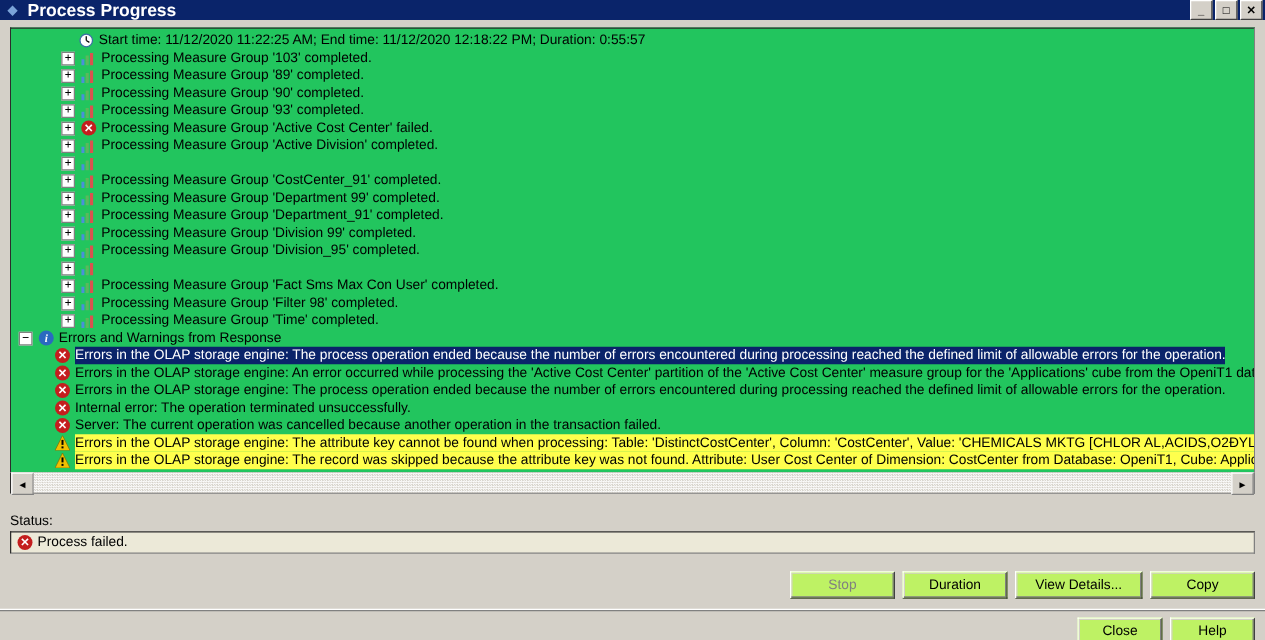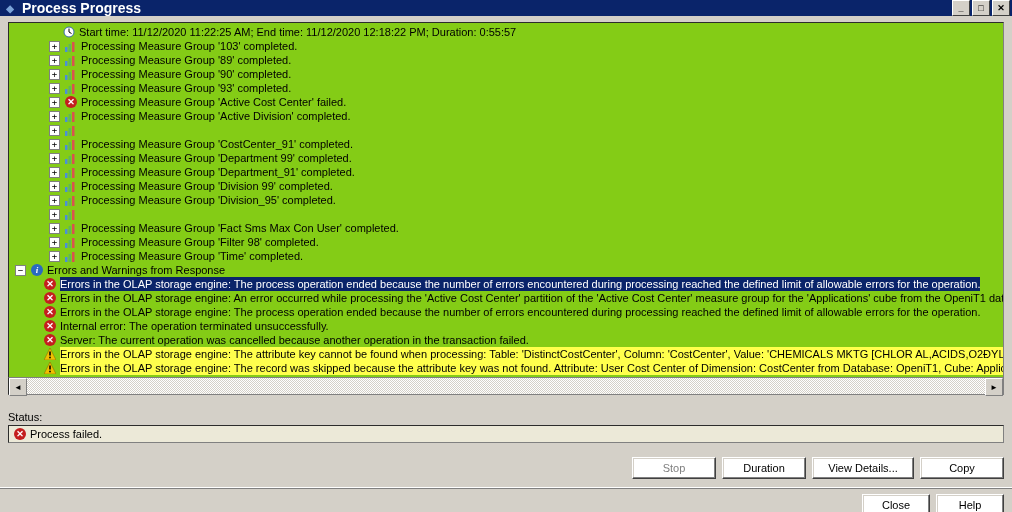--- a/index.html
+++ b/index.html
@@ -4,41 +4,41 @@
 <style>
 html,body{margin:0;padding:0;font-family:Tahoma,Verdana,Arial,sans-serif;font-size:11px;background:#d4d0c8;color:#000;overflow:hidden}
 .window{width:1012px;height:512px;background:#d4d0c8;display:flex;flex-direction:column;box-sizing:border-box}
 .titlebar{height:21px;background:linear-gradient(to bottom,#0a246a,#0a246a);color:#fff;display:flex;align-items:center;padding:0 2px;font-weight:bold}
 .titlebar .app-icon{width:16px;height:16px;margin-right:4px;display:flex;align-items:center;justify-content:center;color:#7aa3d8;font-size:10px}
 .titlebar .title{flex:1;font-size:14px}
 .sysbtns{display:flex;gap:0}
 .sysbtn{width:16px;height:14px;background:#d4d0c8;border:1px solid #fff;border-right-color:#404040;border-bottom-color:#404040;display:flex;align-items:center;justify-content:center;margin-left:2px;font-family:Arial;font-size:9px;font-weight:bold;color:#000;cursor:default}
 .body{flex:1;display:flex;flex-direction:column;padding:6px 8px 8px 8px;box-sizing:border-box}
 .treewrap{flex:1;min-height:0;display:flex;flex-direction:column}
-.tree{flex:1;background:#84cc16;border:1px inset #808080;overflow:auto;padding:2px 0;white-space:nowrap}
+.tree{flex:1;background:#22c55e;border:1px inset #808080;overflow:auto;padding:2px 0;white-space:nowrap}
 .row{display:flex;align-items:center;height:14px;line-height:14px;padding-left:4px}
 .exp{width:9px;height:9px;border:1px solid #808080;margin-right:4px;font-size:9px;line-height:8px;text-align:center;font-family:monospace;cursor:default;background:#fff;flex-shrink:0}
 .spacer{width:13px;flex-shrink:0}
 .indent{width:36px;flex-shrink:0}
 .icon{width:14px;height:14px;margin-right:3px;display:flex;align-items:center;justify-content:center;flex-shrink:0;font-size:10px}
 .ic-chart svg{width:12px;height:12px}
 .ic-err{width:12px;height:12px;border-radius:50%;background:#c41e1e;color:#fff;font-weight:bold;font-size:9px;line-height:12px;text-align:center}
 .ic-warn svg{width:12px;height:12px}
 .ic-info{width:12px;height:12px;border-radius:50%;background:#2a6ac0;color:#fff;font-weight:bold;font-size:9px;line-height:12px;text-align:center;font-family:Georgia,serif;font-style:italic}
 .ic-clock svg{width:12px;height:12px}
 .txt{white-space:nowrap}
 .sel{background:#0a246a;color:#fff}
 .hl{background:#ffff4d}
 .scrollbar-h{height:16px;background:#d4d0c8;border:1px inset #808080;border-top:0;display:flex}
 .sb-btn{width:16px;height:100%;background:#d4d0c8;border:1px solid #fff;border-right-color:#808080;border-bottom-color:#808080;display:flex;align-items:center;justify-content:center;font-size:8px;color:#000;cursor:default}
 .sb-track{flex:1;background:repeating-conic-gradient(#d4d0c8 0 25%,#fff 0 50%) 0 0/2px 2px}
 .statuslbl{margin-top:16px;margin-bottom:2px}
 .statusbox{background:#ece9d8;border:1px inset #808080;padding:3px 4px;display:flex;align-items:center;height:18px;box-sizing:border-box}
 .btnrow{display:flex;justify-content:flex-end;gap:6px;margin-top:14px}
-.btn{min-width:84px;height:22px;background:#ffffff;border:1px solid #404040;border-top-color:#fff;border-left-color:#fff;box-shadow:inset -1px -1px 0 #808080,inset 1px 1px 0 #d4d0c8;font-family:inherit;font-size:11px;cursor:default;text-align:center}
+.btn{min-width:84px;height:22px;background:#bef264;border:1px solid #404040;border-top-color:#fff;border-left-color:#fff;box-shadow:inset -1px -1px 0 #808080,inset 1px 1px 0 #d4d0c8;font-family:inherit;font-size:11px;cursor:default;text-align:center}
 .btn.disabled{color:#808080}
 .bottombar{display:flex;justify-content:flex-end;gap:6px;padding:6px 8px;border-top:1px solid #fff;box-shadow:inset 0 1px 0 #808080}
 </style>
 </head>
 <body>
 
 <div class="window">
 
   <div class="titlebar">
     <span class="app-icon">◆</span>

